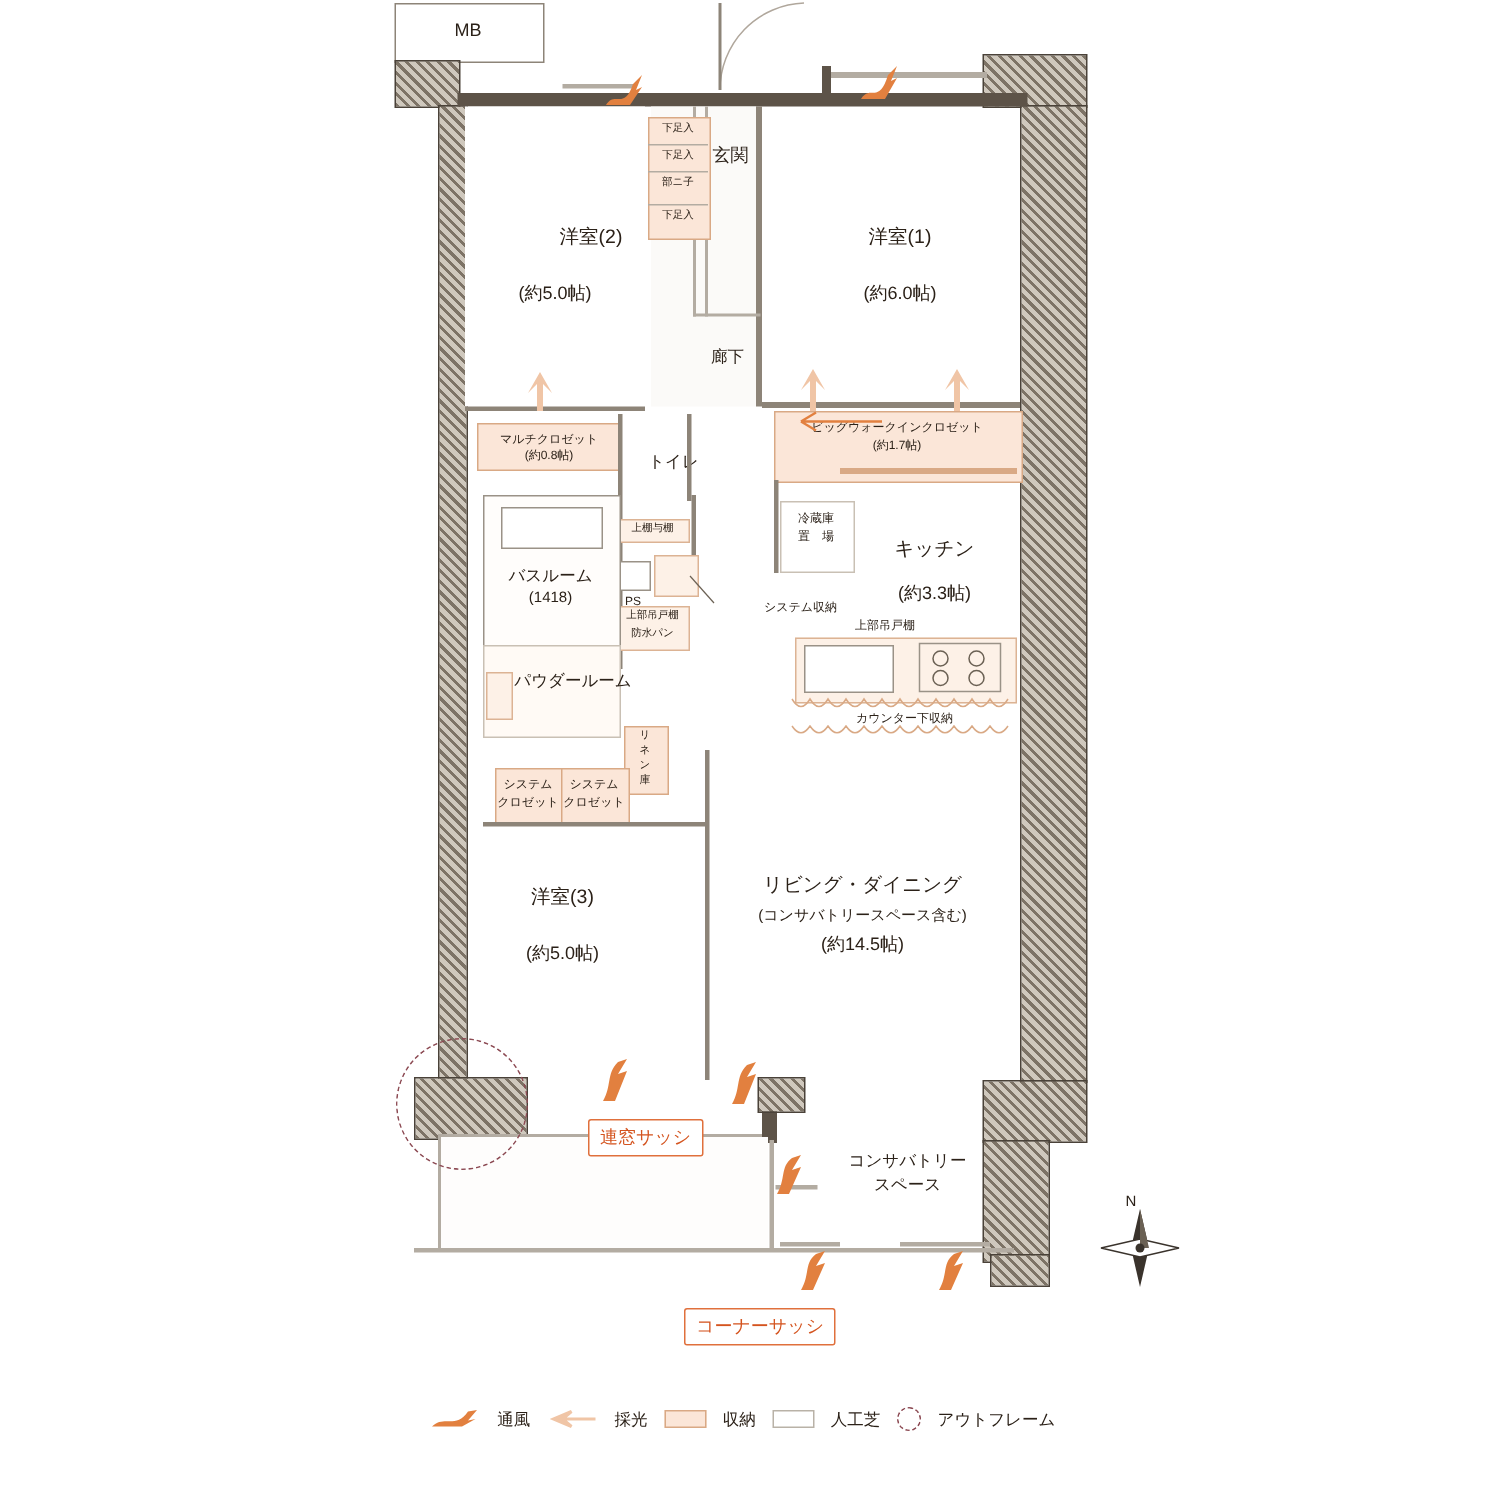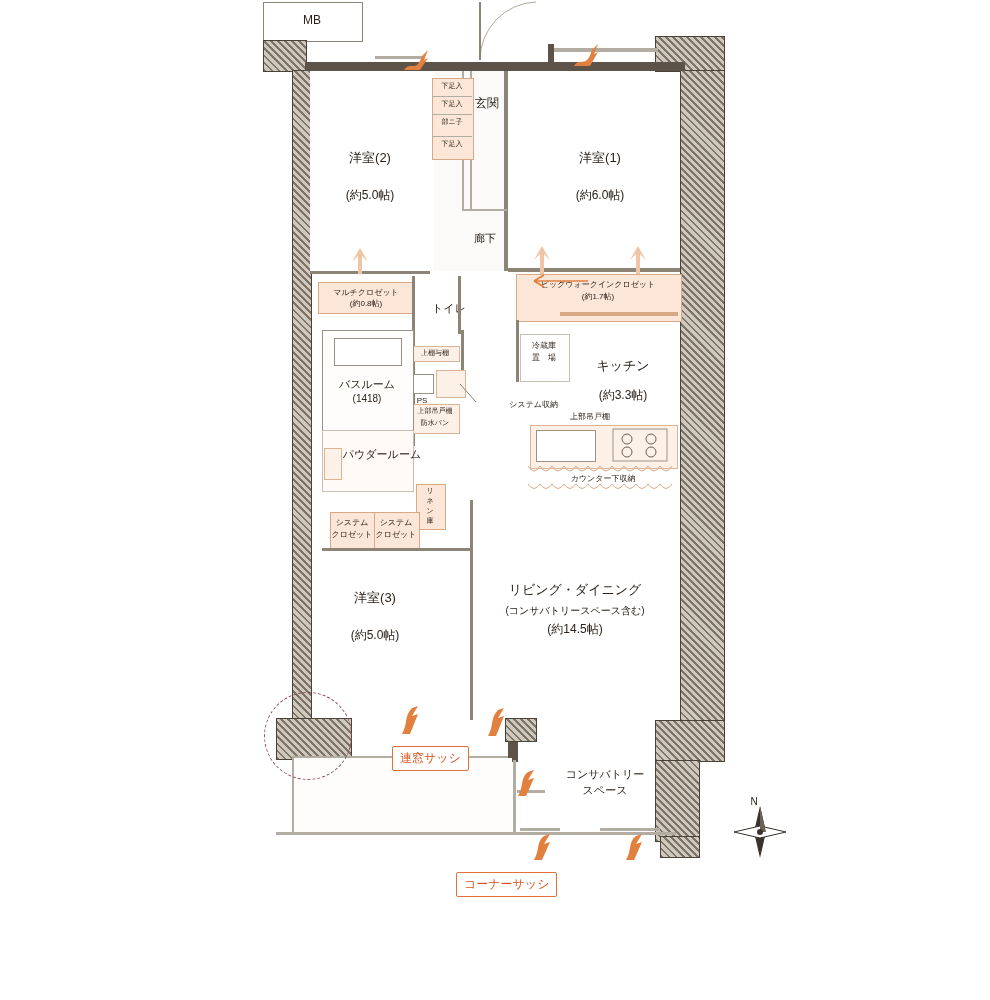--- a/index.html
+++ b/index.html
@@ -74,21 +74,21 @@
   <div class="hatch" style="left:660px;top:836px;width:38px;height:20px;"></div>
 
   <div class="wall" style="left:508px;top:722px;width:10px;height:40px;"></div>
   <div class="thinline" style="left:513px;top:760px;width:3px;height:72px;"></div>
   <div class="hatch" style="left:505px;top:718px;width:30px;height:22px;"></div>
   <div class="thinline" style="left:517px;top:790px;width:28px;height:3px;"></div>
   <div class="thinline" style="left:520px;top:828px;width:40px;height:3px;"></div>
   <div class="thinline" style="left:600px;top:828px;width:60px;height:3px;"></div>
 
   <div class="room" style="left:310px;top:71px;width:120px;height:200px;border:none;"></div>
-  <div class="label l13" style="left:310px;top:150px;width:120px;">洋室(2)</div>
+  <div class="label l13" style="left:310px;top:150px;width:120px;padding-left:24px;">洋室(2)</div>
   <div class="label l12" style="left:310px;top:188px;width:120px;">(約5.0帖)</div>
 
   <div class="label l13" style="left:535px;top:150px;width:130px;">洋室(1)</div>
   <div class="label l12" style="left:535px;top:188px;width:130px;">(約6.0帖)</div>
   <div class="innerwall" style="left:504px;top:71px;width:4px;height:200px;"></div>
   <div class="innerwall" style="left:508px;top:268px;width:172px;height:4px;"></div>
 
   <div class="room" style="left:434px;top:71px;width:70px;height:200px;border:none;background:#fbfaf8;"></div>
   <div class="label l12" style="left:452px;top:96px;width:70px;">玄関</div>
   <div class="label l11" style="left:455px;top:232px;width:60px;">廊下</div>
@@ -247,14 +247,34 @@
   <svg class="abs compass" style="left:730px;top:800px;" width="60" height="60">
     <g transform="translate(30,32)">
       <path d="M0,-26 L6,0 L0,26 L-6,0 Z" fill="#3a332c"></path>
       <path d="M-26,0 L0,-6 L26,0 L0,6 Z" fill="#ffffff" stroke="#3a332c" stroke-width="1"></path>
       <path d="M0,-26 L6,0 L0,0 Z" fill="#6b6154"></path>
       <circle cx="0" cy="0" r="3" fill="#3a332c"></circle>
     </g>
   </svg>
   <div class="label l10" style="left:742px;top:796px;width:24px;">N</div>
 
+  <div class="legend">
+    <span>
+      <svg width="34" height="14" style="display:inline-block;vertical-align:middle;">
+          <path d="M2,12 C10,4 18,14 26,2 L32,1 L26,8 L31,7 L22,12 Z" fill="#e2803f"></path>
+        </svg>
+    </span>
+    <span>通風</span>
+    <span>
+      <svg width="34" height="14" style="display:inline-block;vertical-align:middle;">
+          <path d="M32,7 L10,7 L16,2 L4,7 L16,12 L10,7" fill="#f0c5a6" stroke="#f0c5a6" stroke-width="2"></path>
+        </svg>
+    </span>
+    <span>採光</span>
+    <span class="swatch-st"></span>
+    <span>収納</span>
+    <span class="swatch-turf"></span>
+    <span>人工芝</span>
+    <span class="swatch-of"></span>
+    <span>アウトフレーム</span>
+  </div>
 
 </div>
 
 </body></html>

